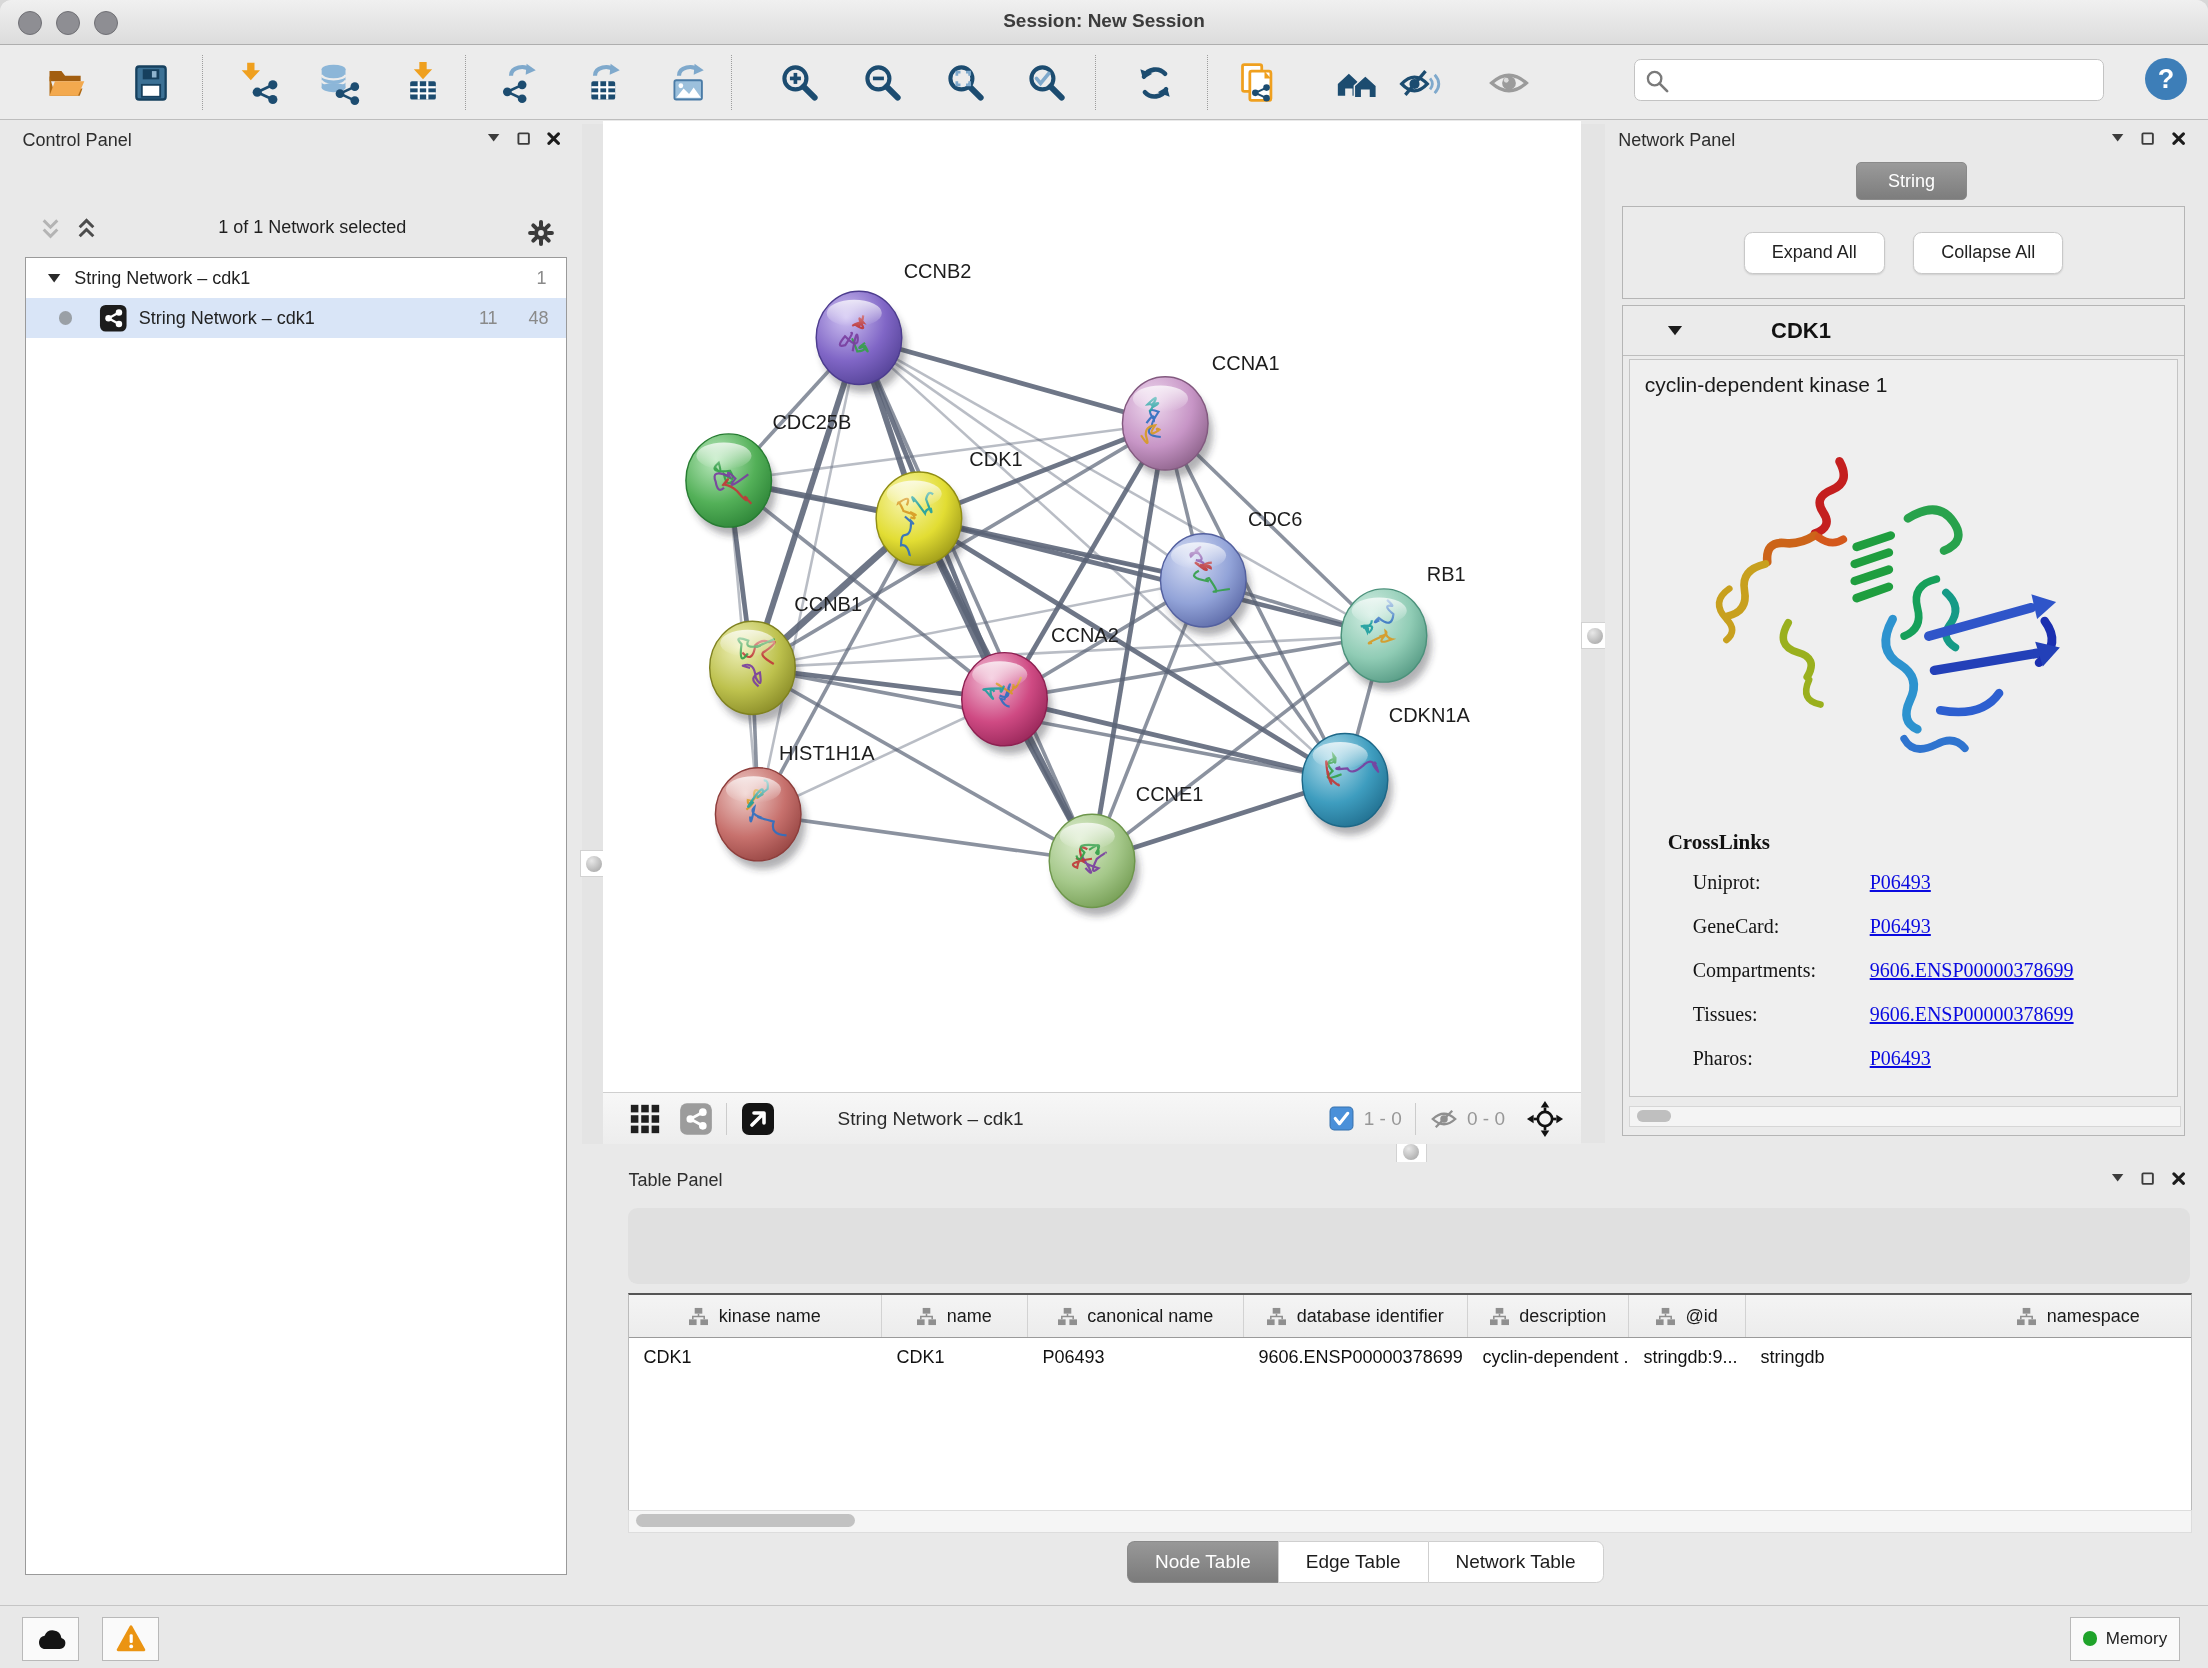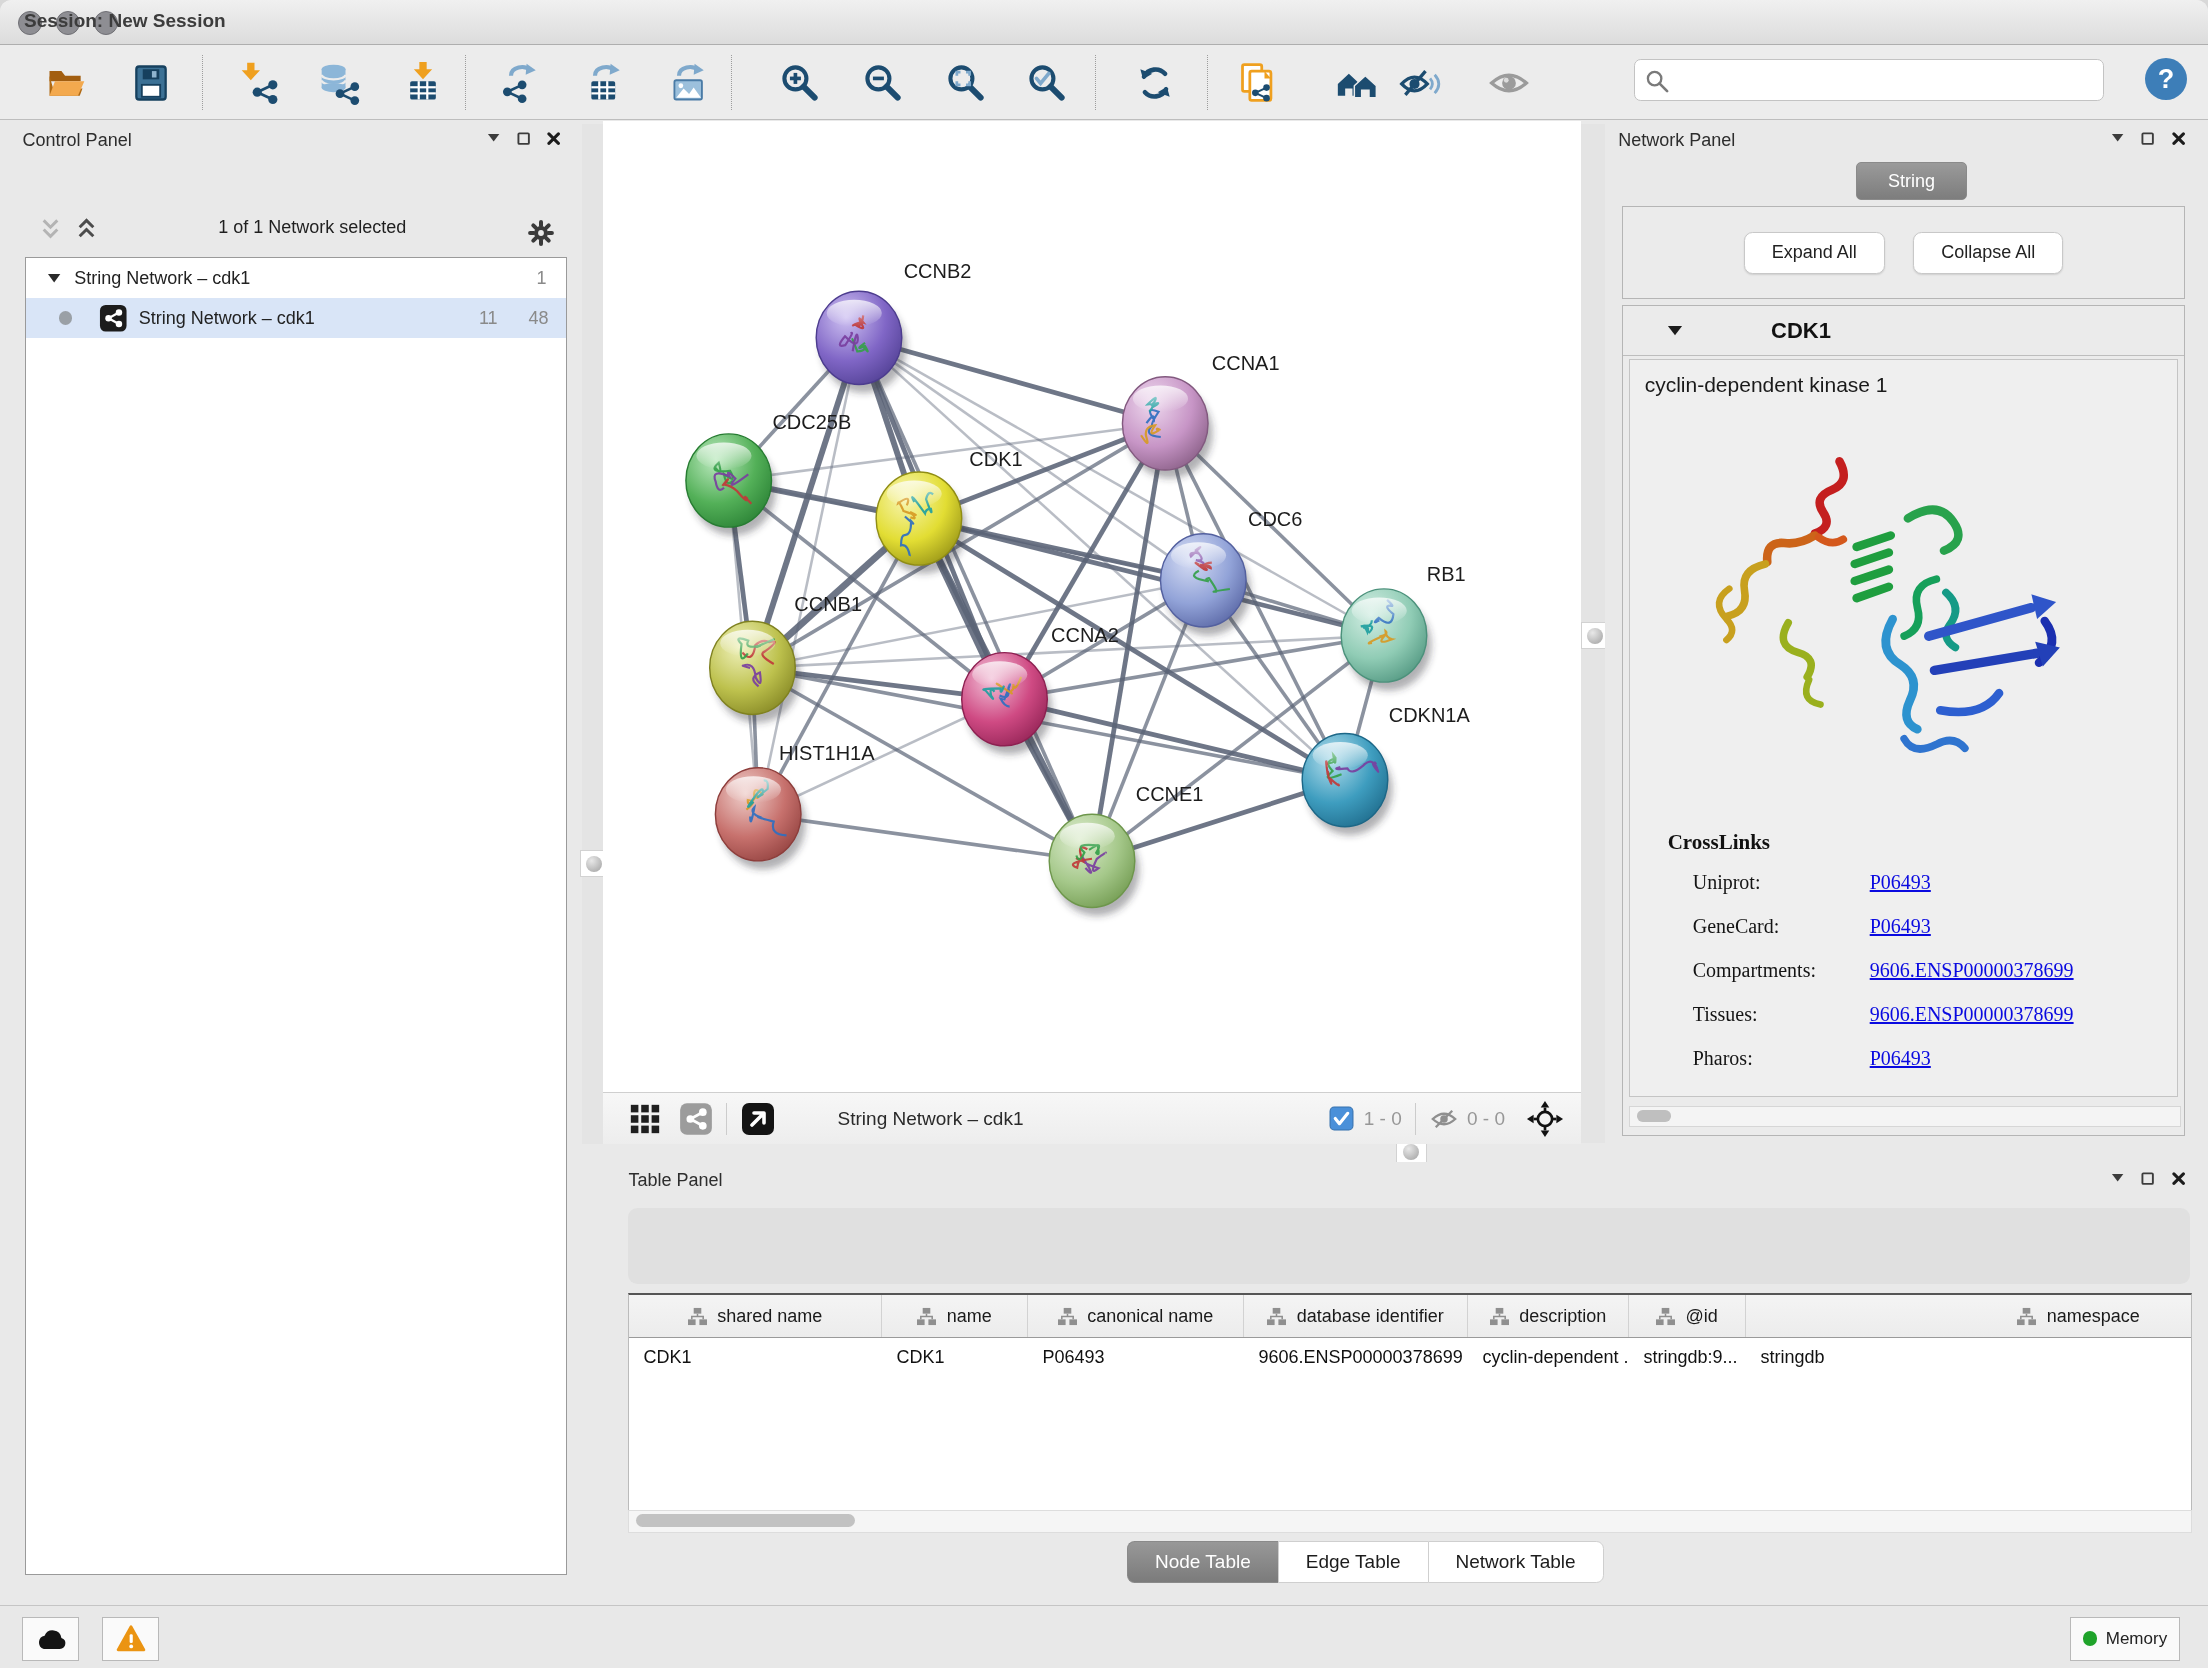--- a/index.html
+++ b/index.html
@@ -6,22 +6,22 @@
   #app{position:relative;width:2208px;height:1668px;background:#e9e9e9;overflow:hidden;
        font-family:"Liberation Sans","DejaVu Sans",sans-serif;color:#222;
        border-radius:11.4px 11.4px 0 0;}
   .abs{position:absolute;}
   
   #titlebar{left:0;top:0;width:2208px;height:44px;
     background:linear-gradient(#f0f0f0,#dcdcdc);border-bottom:1px solid #aeaeae;
     border-radius:11.4px 11.4px 0 0;}
   .traffic{position:absolute;top:10.5px;width:22px;height:22px;border-radius:50%;
     background:#8e8e93;border:1px solid #707075;}
-  #win-title{position:absolute;left:0;right:0;top:9.5px;
-    font-size:19px;font-weight:bold;color:#3c3c3c;padding-left:24px;}
+  #win-title{position:absolute;left:0;right:0;top:9.5px;text-align:center;
+    font-size:19px;font-weight:bold;color:#3c3c3c;}
   
   #toolbar{left:0;top:45px;width:2208px;height:74px;background:#ececec;
     border-bottom:1px solid #bdbdbd;}
   .tb-btn{position:absolute;top:14.3px;width:48px;height:48px;display:flex;
     align-items:center;justify-content:center;}
   .tb-btn svg{width:44px;height:44px;}
   .tb-sep{position:absolute;top:9.5px;width:0;height:55px;border-left:1.9px dotted #9d9d9d;}
   #search-wrap{position:absolute;left:1634px;top:14.3px;width:470px;height:42px;}
   #search-input{width:100%;height:100%;box-sizing:border-box;border:1px solid #c3c3c3;
     border-radius:6.7px;background:#fff;padding-left:42px;font-size:18px;outline:none;}
@@ -903,21 +903,21 @@
             <svg width="21" height="19" viewBox="0 0 22 20">
   <g fill="#8f8f8f">
                 <rect x="7" y="1" width="8" height="6"></rect>
                 <rect x="1" y="13" width="8" height="6"></rect>
                 <rect x="13" y="13" width="8" height="6"></rect>
               </g>
   <g stroke="#8f8f8f" stroke-width="1.6" fill="none">
                 <path d="M11 7v3M5 13v-3h12v3"></path>
               </g>
             </svg>
-            <span>shared name</span>
+            <span>kinase name</span>
           </div>
           <div class="th" style="width: 146px;">
             <svg width="21" height="19" viewBox="0 0 22 20">
   <g fill="#8f8f8f">
                 <rect x="7" y="1" width="8" height="6"></rect>
                 <rect x="1" y="13" width="8" height="6"></rect>
                 <rect x="13" y="13" width="8" height="6"></rect>
               </g>
   <g stroke="#8f8f8f" stroke-width="1.6" fill="none">
                 <path d="M11 7v3M5 13v-3h12v3"></path>

